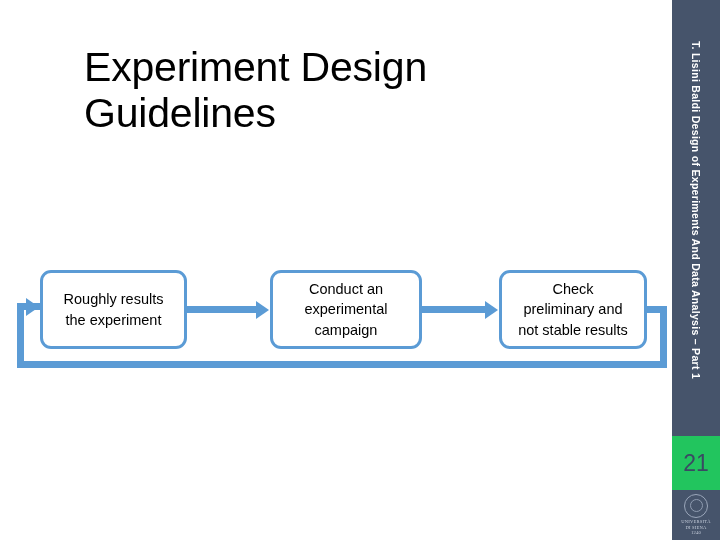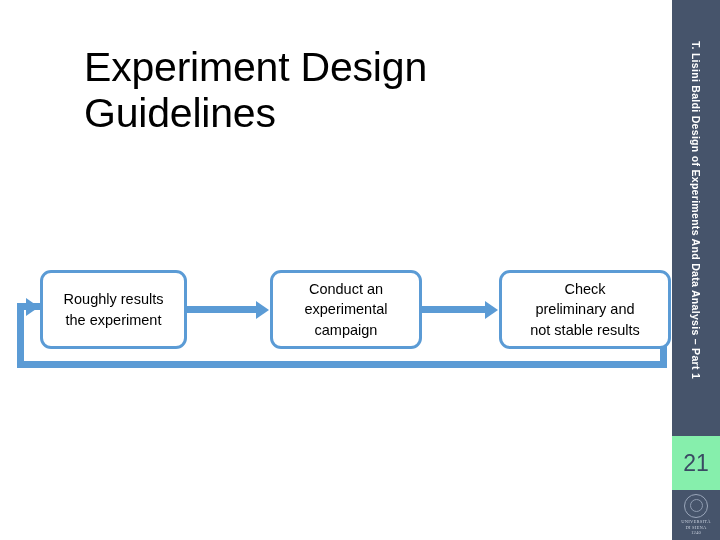--- a/index.html
+++ b/index.html
@@ -58,21 +58,21 @@
     justify-content: center;
     text-align: center;
     font-family: "Liberation Sans", sans-serif;
     font-size: 14.5px;
     line-height: 1.42;
     color: #000000;
     z-index: 3;
   }
   #box-1 { left: 40px;  top: 270px; width: 147px; height: 79px; }
   #box-2 { left: 270px; top: 270px; width: 152px; height: 79px; }
-  #box-3 { left: 499px; top: 270px; width: 172px; height: 79px; align-items: center; }
+  #box-3 { left: 499px; top: 270px; width: 148px; height: 79px; align-items: center; }
 
   
   .conn {
     position: absolute;
     background: #5B9BD5;
     z-index: 1;
   }
   .arrow-head {
     position: absolute;
     width: 0;
@@ -121,21 +121,21 @@
     font-size: 10.5px;
     letter-spacing: 0.3px;
     color: #ffffff;
   }
   #page-number-band {
     position: absolute;
     left: 672px;
     top: 436px;
     width: 48px;
     height: 54px;
-    background: #86efac;
+    background: #22c55e;
     display: flex;
     align-items: center;
     justify-content: center;
   }
   #page-number {
     font-family: "Liberation Sans", sans-serif;
     font-size: 23px;
     color: #3A4A63;
   }
   #logo-area {

